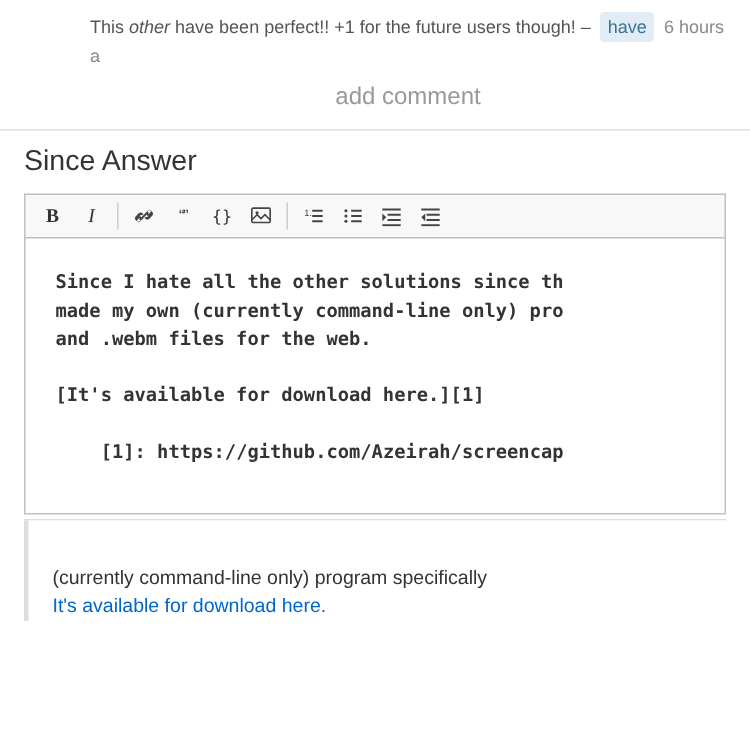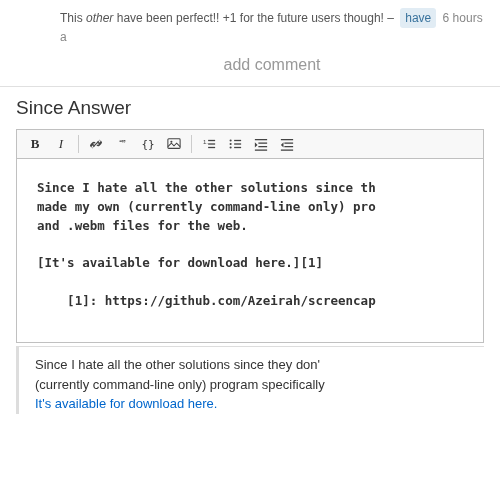--- a/index.html
+++ b/index.html
@@ -270,19 +270,19 @@
 [It's available for download here.][1]
 
     [1]: https://github.com/Azeirah/screencap</textarea>
 
   </div>
 
   <hr class="preview-divider">
 
   <div class="preview-section">
     <div class="preview-text">
-      <span>Since I hate all the other solutions since they don'</span><br>
+      <br>
       <span>(currently command-line only) program specifically</span><br>
       <a class="editor-link" href="#">It's available for download here.</a>
     </div>
   </div>
 
 </div>
 
 </body></html>

